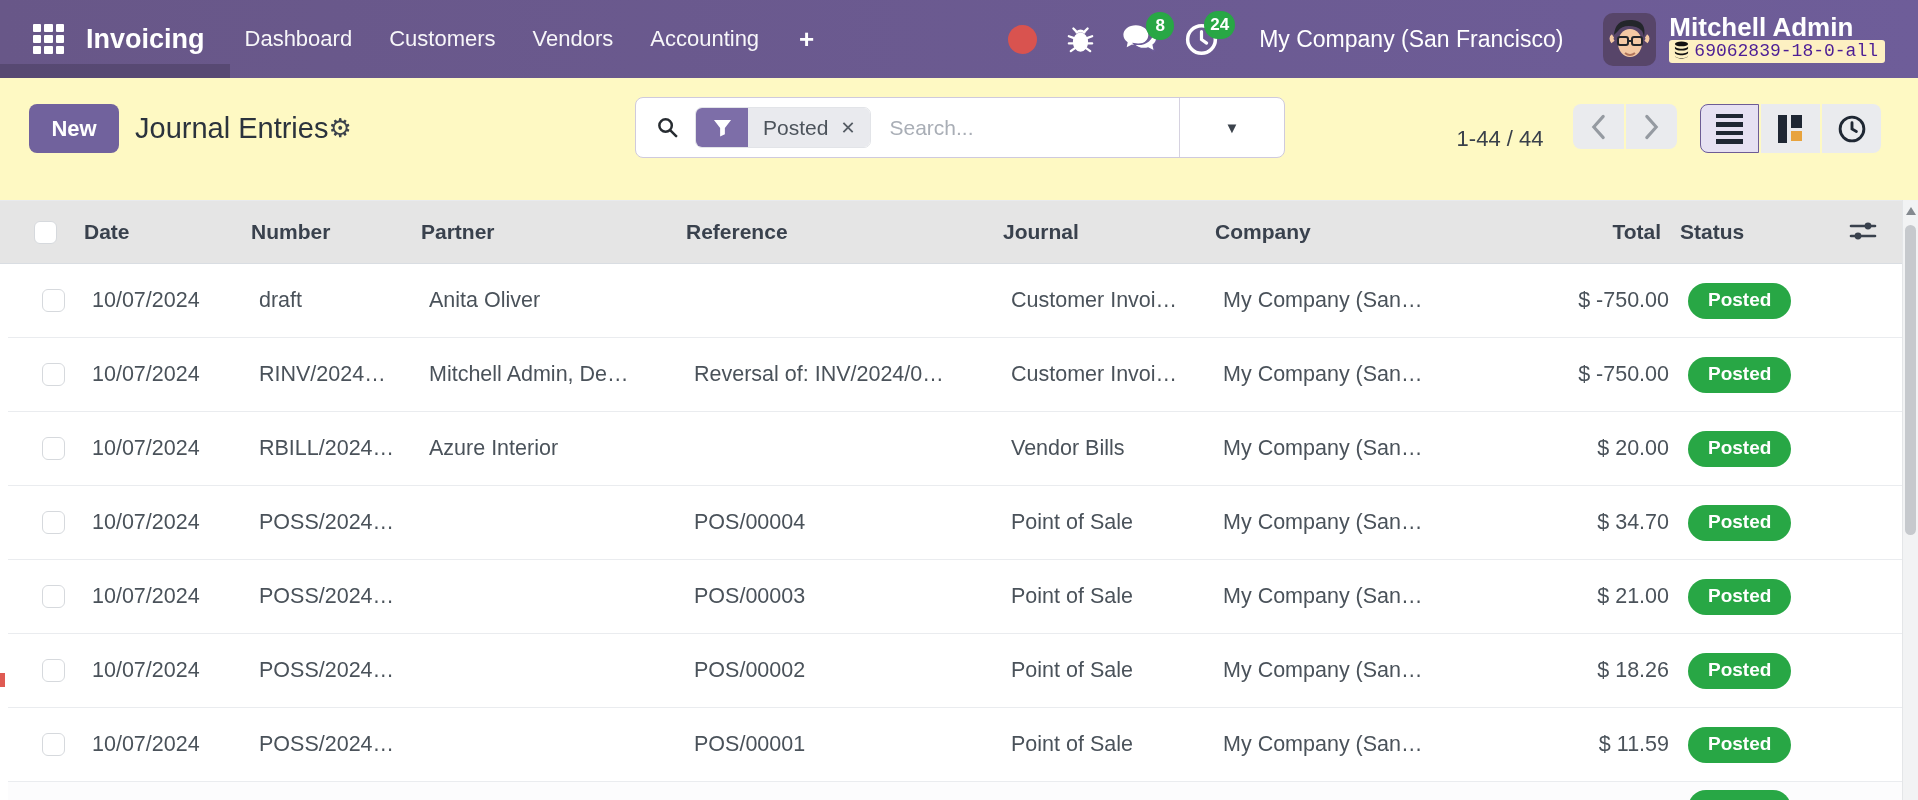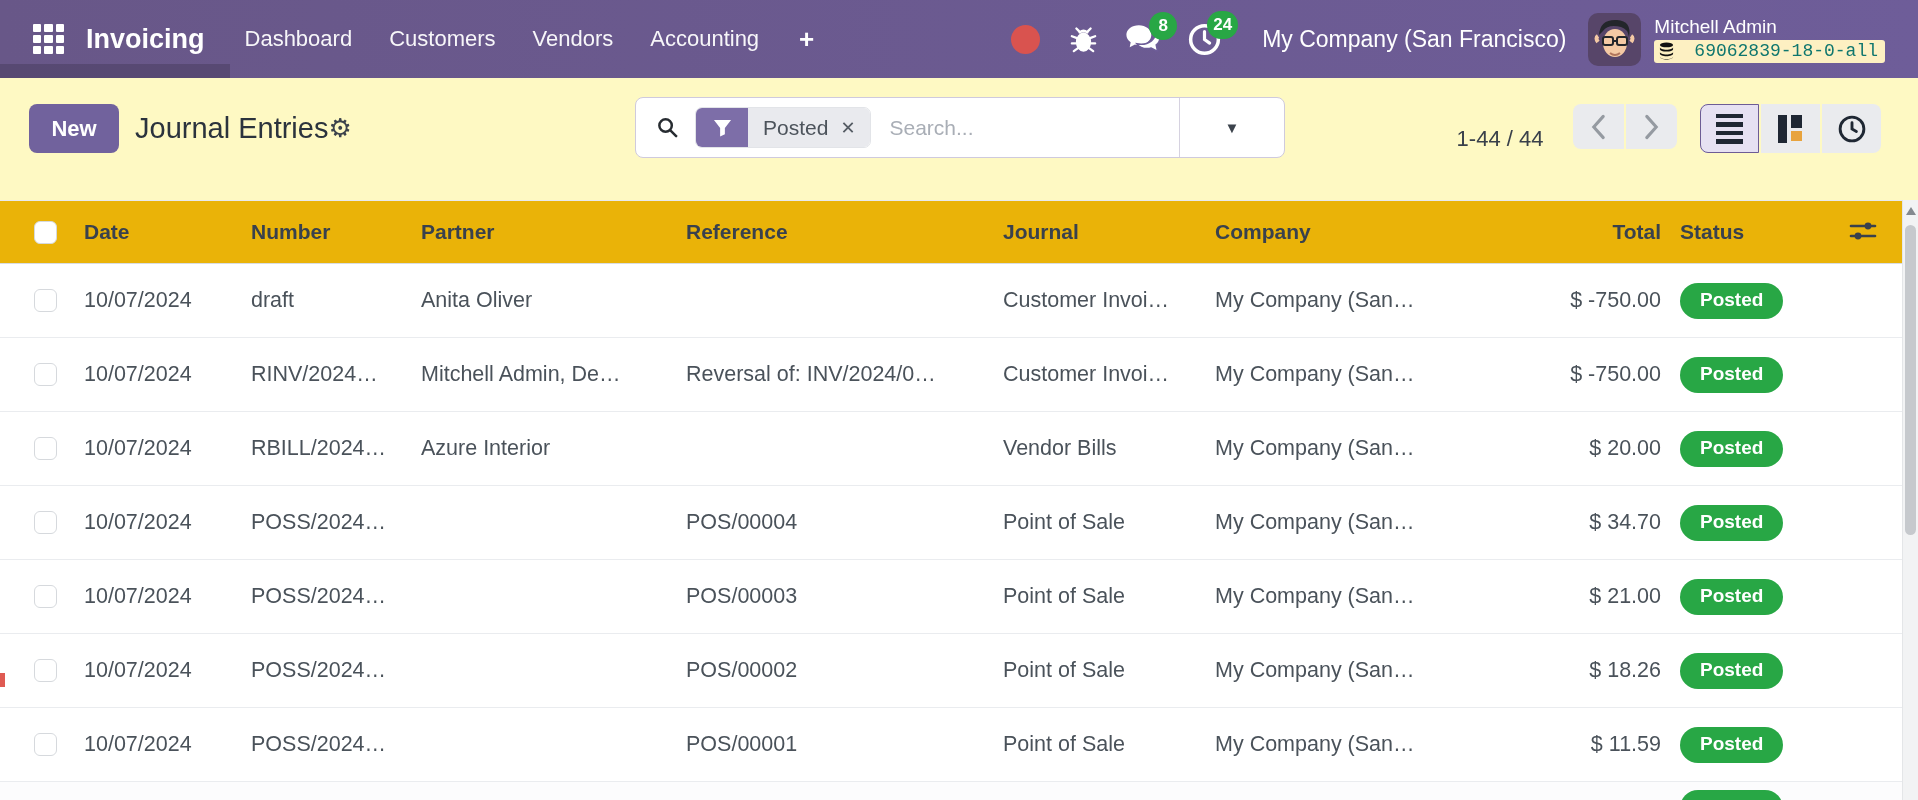--- a/index.html
+++ b/index.html
@@ -18,27 +18,27 @@
   .brand { margin-left:22px; font-size:27px; font-weight:600; color:#fff; cursor:pointer; }
   .navmenu { display:flex; align-items:center; margin-left:40px; gap:37px; }
   .navmenu .item { font-size:22px; color:rgba(255,255,255,.95); cursor:pointer; }
   .nav-plus { font-size:26px; font-weight:700; color:#fff; margin-left:40px; cursor:pointer; }
   .systray { position:absolute; right:0; top:0; height:78px; display:flex; align-items:center; }
   .record-dot { width:29px; height:29px; border-radius:50%; background:#d9534f; margin-right:28px; cursor:pointer; }
   .tray-icn { position:relative; margin-right:26px; cursor:pointer; display:flex; align-items:center; }
   .notif { position:absolute; top:-11px; right:-16px; min-width:28px; height:28px; padding:0 6px;
     background:#28a745; border-radius:14px; color:#fff; font-size:17px; font-weight:700;
     display:flex; align-items:center; justify-content:center; border:0; }
-  .company-name { font-size:23px; color:#fff; margin:0 22px 0 14px; cursor:pointer; white-space:nowrap; }
+  .company-name { font-size:23px; color:#fff; margin:0 40px 0 14px; cursor:pointer; white-space:nowrap; }
   .avatar { width:53px; height:53px; border-radius:10px; overflow:hidden; margin-right:13px; cursor:pointer; flex:0 0 auto; }
   .userblock { margin-right:33px; cursor:pointer; }
-  .username { font-size:19px; color:#fff; line-height:22px; }
-  .dbbadge { margin-top:2px; background:#fdf0c2; color:#0f766e; border-radius:3px;
+  .username { font-size:26px; color:#fff; line-height:22px;font-weight:bold; }
+  .dbbadge { margin-top:2px; background:#fdf0c2; color:#4c1d95; border-radius:3px;
     font-family:"Liberation Mono","DejaVu Sans Mono",monospace; font-size:18px;
-    padding:1px 7px 2px 5px; display:flex; align-items:center; gap:20px; }
+    padding:1px 7px 2px 5px; display:flex; align-items:flex-start; gap:5px; }
 
   
   .cpanel { position:absolute; left:0; top:78px; width:1918px; height:122px; background:#fef9c3; }
   .btn-new { position:absolute; left:29px; top:26px; width:90px; height:49px; background:#71629d;
     color:#fff; font-size:22px; font-weight:600; border:none; border-radius:8px; cursor:pointer; }
   .cp-title { position:absolute; left:135px; top:24px; height:52px; display:flex; align-items:center; gap:0; }
   .cp-title h1 { font-size:29px; font-weight:400; color:#2b333d; white-space:nowrap; }
   .gear { font-size:26px; color:#3c434c; cursor:pointer; line-height:1; }
 
   .searchbox { position:absolute; left:635px; top:19px; width:650px; height:61px;
@@ -67,24 +67,24 @@
   .switcher { position:absolute; left:1700px; top:26px; height:49px; display:flex; gap:2px; }
   .vbtn { width:59px; height:49px; background:#eaebee; border:none; cursor:pointer;
     display:flex; align-items:center; justify-content:center; }
   .vbtn:first-child { border-radius:8px 0 0 8px; }
   .vbtn:last-child { border-radius:0 8px 8px 0; }
   .vbtn.active { background:#e6e1f2; outline:1.5px solid #6d5c95; outline-offset:-1.5px; border-radius:8px 0 0 8px; }
   .list-glyph { display:flex; flex-direction:column; gap:4px; }
   .list-glyph span { width:27px; height:4.5px; background:#1f2733; }
 
   
-  .thead { position:absolute; left:0; top:200px; width:1902px; height:64px; background:#eab308;
+  .thead { position:absolute; left:0; top:200px; width:1902px; height:64px; background:#e5e5e5;
     border-top:1px solid #e8eaed; border-bottom:1px solid #d9dde2; display:flex; align-items:center; }
   .thead .cell { font-size:21px; font-weight:700; color:#39414d; }
-  .trows { position:absolute; left:0; top:264px; width:1902px; }
+  .trows { position:absolute; left:8px; top:264px; width:1902px; }
   .trow { width:1902px; height:74px; display:flex; align-items:center;
     border-bottom:1px solid #eaecef; background:#fff; cursor:pointer; }
   .trow.partial { height:18px; align-items:flex-start; background:#fcfcfd; border-bottom:none; }
   .cell { white-space:nowrap; overflow:hidden; font-size:21.5px; color:#4a525a; }
   .c-cb { width:84px; display:flex; align-items:center; padding-left:34px; flex:0 0 auto; }
   .c-date { width:167px; } .c-number { width:170px; } .c-partner { width:265px; }
   .c-ref { width:317px; } .c-journal { width:212px; } .c-company { width:330px; }
   .c-total { width:116px; text-align:right; }
   .c-status { width:241px; padding-left:19px; }
   .cb-box { width:23px; height:23px; border:1px solid #d6d9dd; border-radius:6px; background:#fff; cursor:pointer; }

